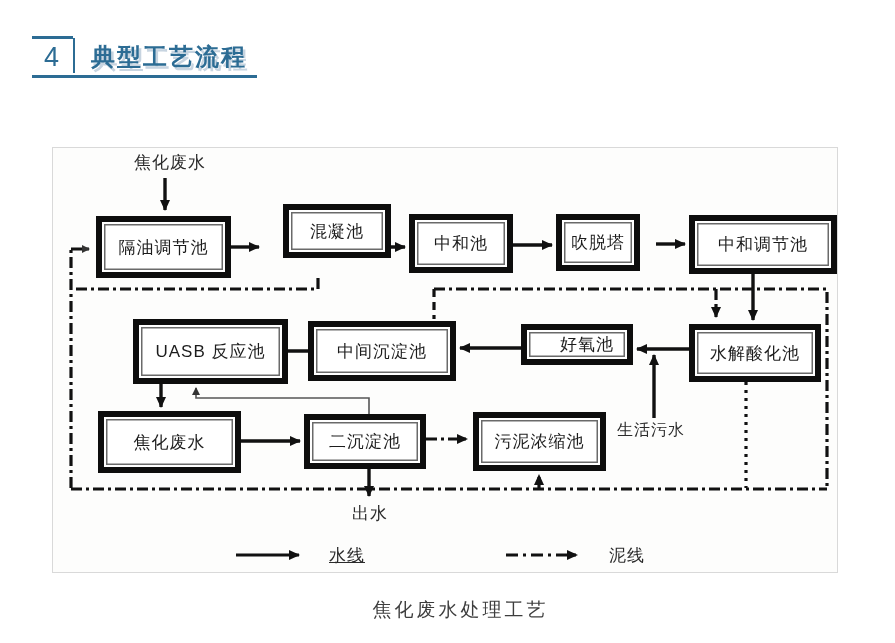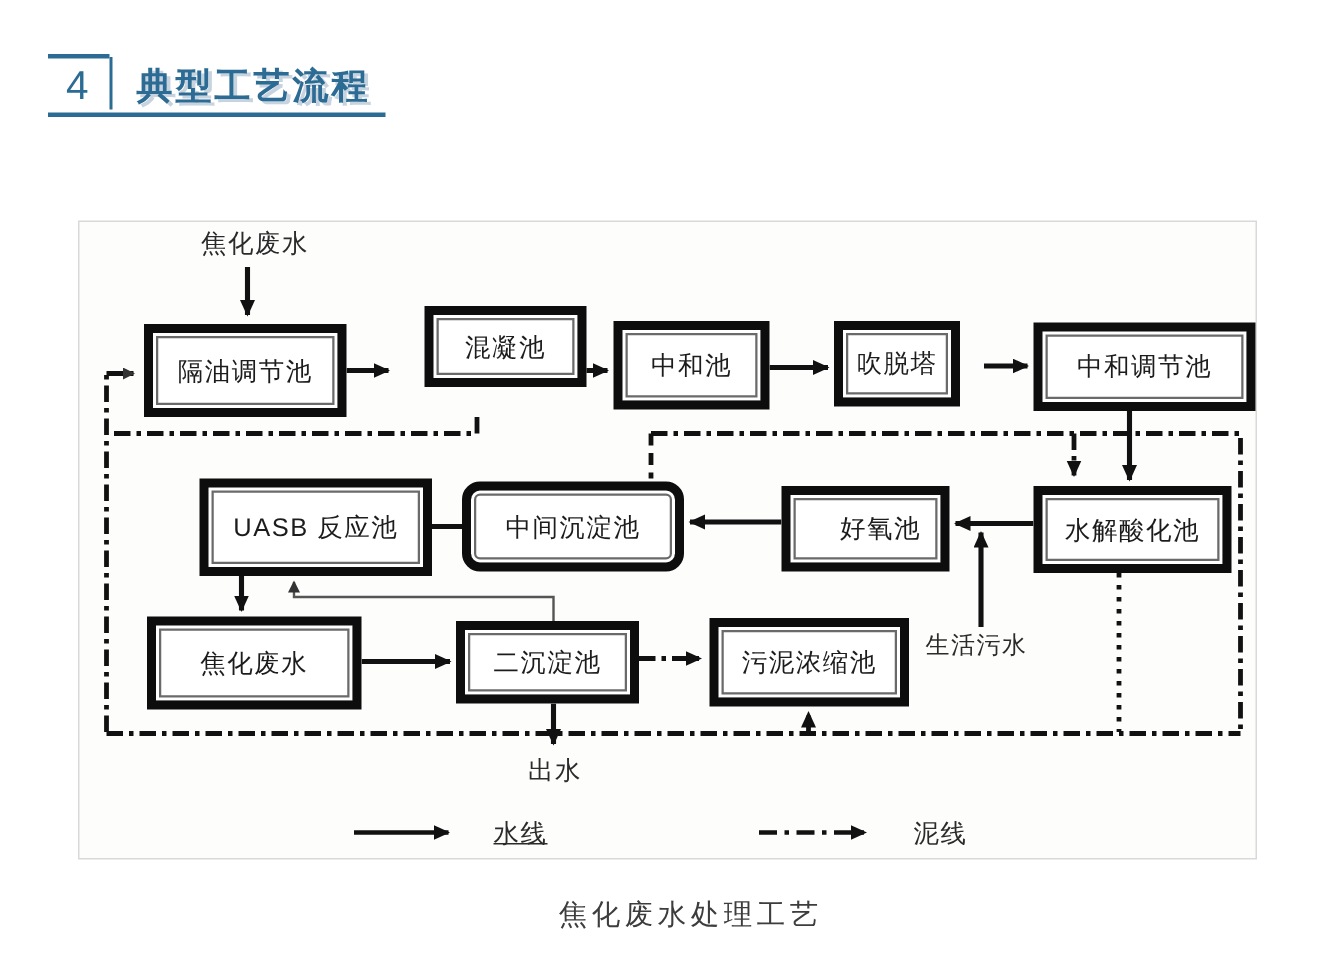--- a/index.html
+++ b/index.html
@@ -98,22 +98,22 @@
       </g>
     </svg>
 
     <div class="pbox" style="left:43px;top:68px;width:135px;height:62px;">隔油调节池</div>
     <div class="pbox" style="left:210px;top:56px;width:108px;height:54px;margin-left:20px;">混凝池</div>
     <div class="pbox" style="left:356px;top:66px;width:104px;height:59px;">中和池</div>
     <div class="pbox" style="left:503px;top:66px;width:84px;height:57px;">吹脱塔</div>
     <div class="pbox" style="left:636px;top:67px;width:148px;height:59px;">中和调节池</div>
 
     <div class="pbox" style="left:43px;top:171px;width:155px;height:65px;margin-left:37px;">UASB 反应池</div>
-    <div class="pbox" style="left:255px;top:173px;width:148px;height:60px;border-radius:12px;">中间沉淀池</div>
-    <div class="pbox" style="left:468px;top:176px;width:112px;height:57px;padding-left:20px;">好氧池</div>
+    <div class="pbox" style="left:255px;top:173px;width:148px;height:60px;">中间沉淀池</div>
+    <div class="pbox" style="left:468px;top:176px;width:112px;height:41px;padding-left:20px;">好氧池</div>
     <div class="pbox" style="left:636px;top:176px;width:132px;height:58px;">水解酸化池</div>
 
     <div class="pbox" style="left:45px;top:263px;width:143px;height:62px;">焦化废水</div>
     <div class="pbox" style="left:251px;top:266px;width:122px;height:55px;">二沉淀池</div>
     <div class="pbox" style="left:420px;top:264px;width:133px;height:59px;">污泥浓缩池</div>
 
     <div class="flabel" style="left:57px;top:3px;width:120px;text-align:center;">焦化废水</div>
     <div class="flabel" style="left:564px;top:272px;font-size:16px;">生活污水</div>
     <div class="flabel" style="left:294px;top:354px;width:46px;text-align:center;">出水</div>
 

